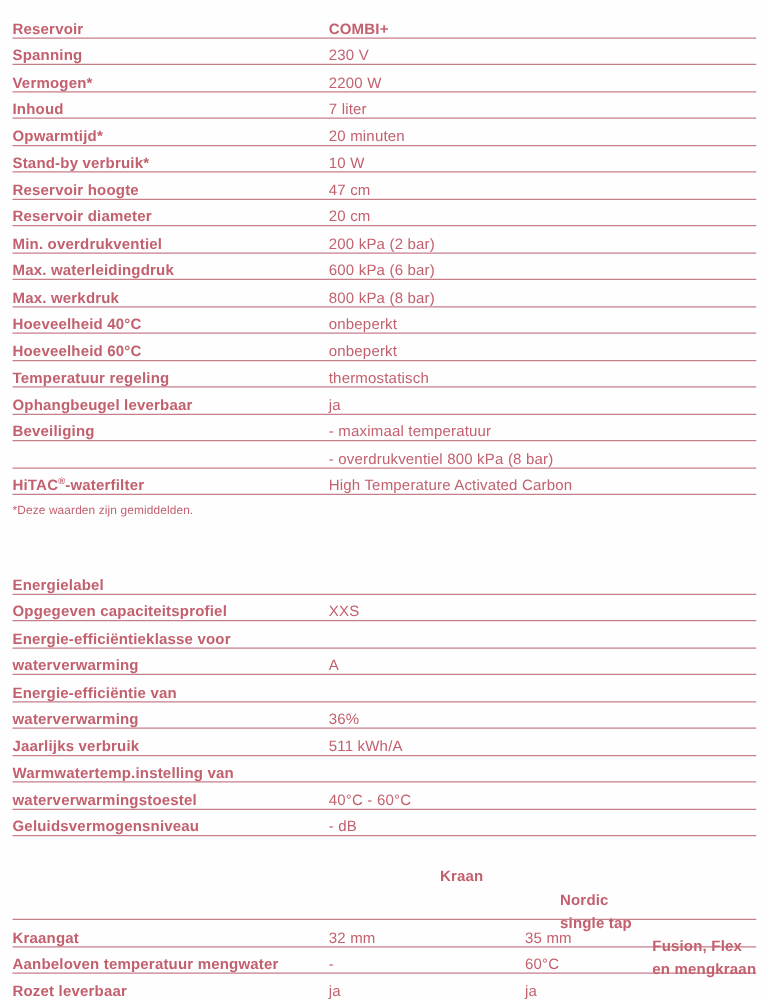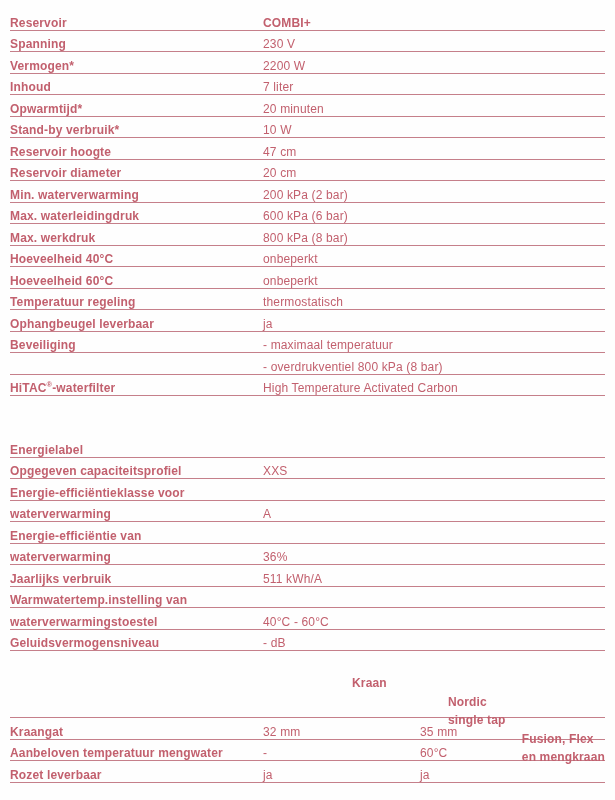--- a/index.html
+++ b/index.html
@@ -86,21 +86,21 @@
     </div>
     <div class="row">
       <div class="col-label">Reservoir hoogte</div>
       <div class="col-value">47 cm</div>
     </div>
     <div class="row">
       <div class="col-label">Reservoir diameter</div>
       <div class="col-value">20 cm</div>
     </div>
     <div class="row">
-      <div class="col-label">Min. waterverwarming</div>
+      <div class="col-label">Min. overdrukventiel</div>
       <div class="col-value">200 kPa (2 bar)</div>
     </div>
     <div class="row">
       <div class="col-label">Max. waterleidingdruk</div>
       <div class="col-value">600 kPa (6 bar)</div>
     </div>
     <div class="row">
       <div class="col-label">Max. werkdruk</div>
       <div class="col-value">800 kPa (8 bar)</div>
     </div>
@@ -127,20 +127,21 @@
     <div class="row">
       <div class="col-label"></div>
       <div class="col-value">- overdrukventiel 800 kPa (8 bar)</div>
     </div>
     <div class="row">
       <div class="col-label"><span>HiTAC</span><sup>®</sup><span>-waterfilter</span></div>
       <div class="col-value">High Temperature Activated Carbon</div>
     </div>
   </div>
 
+  <p class="footnote">*Deze waarden zijn gemiddelden.</p>
 
   <div class="spec-table energielabel-section">
     <div class="row">
       <div class="col-label bold">Energielabel</div>
       <div class="col-value"></div>
     </div>
 
     <div class="row">
       <div class="col-label">Opgegeven capaciteitsprofiel</div>
       <div class="col-value">XXS</div>

